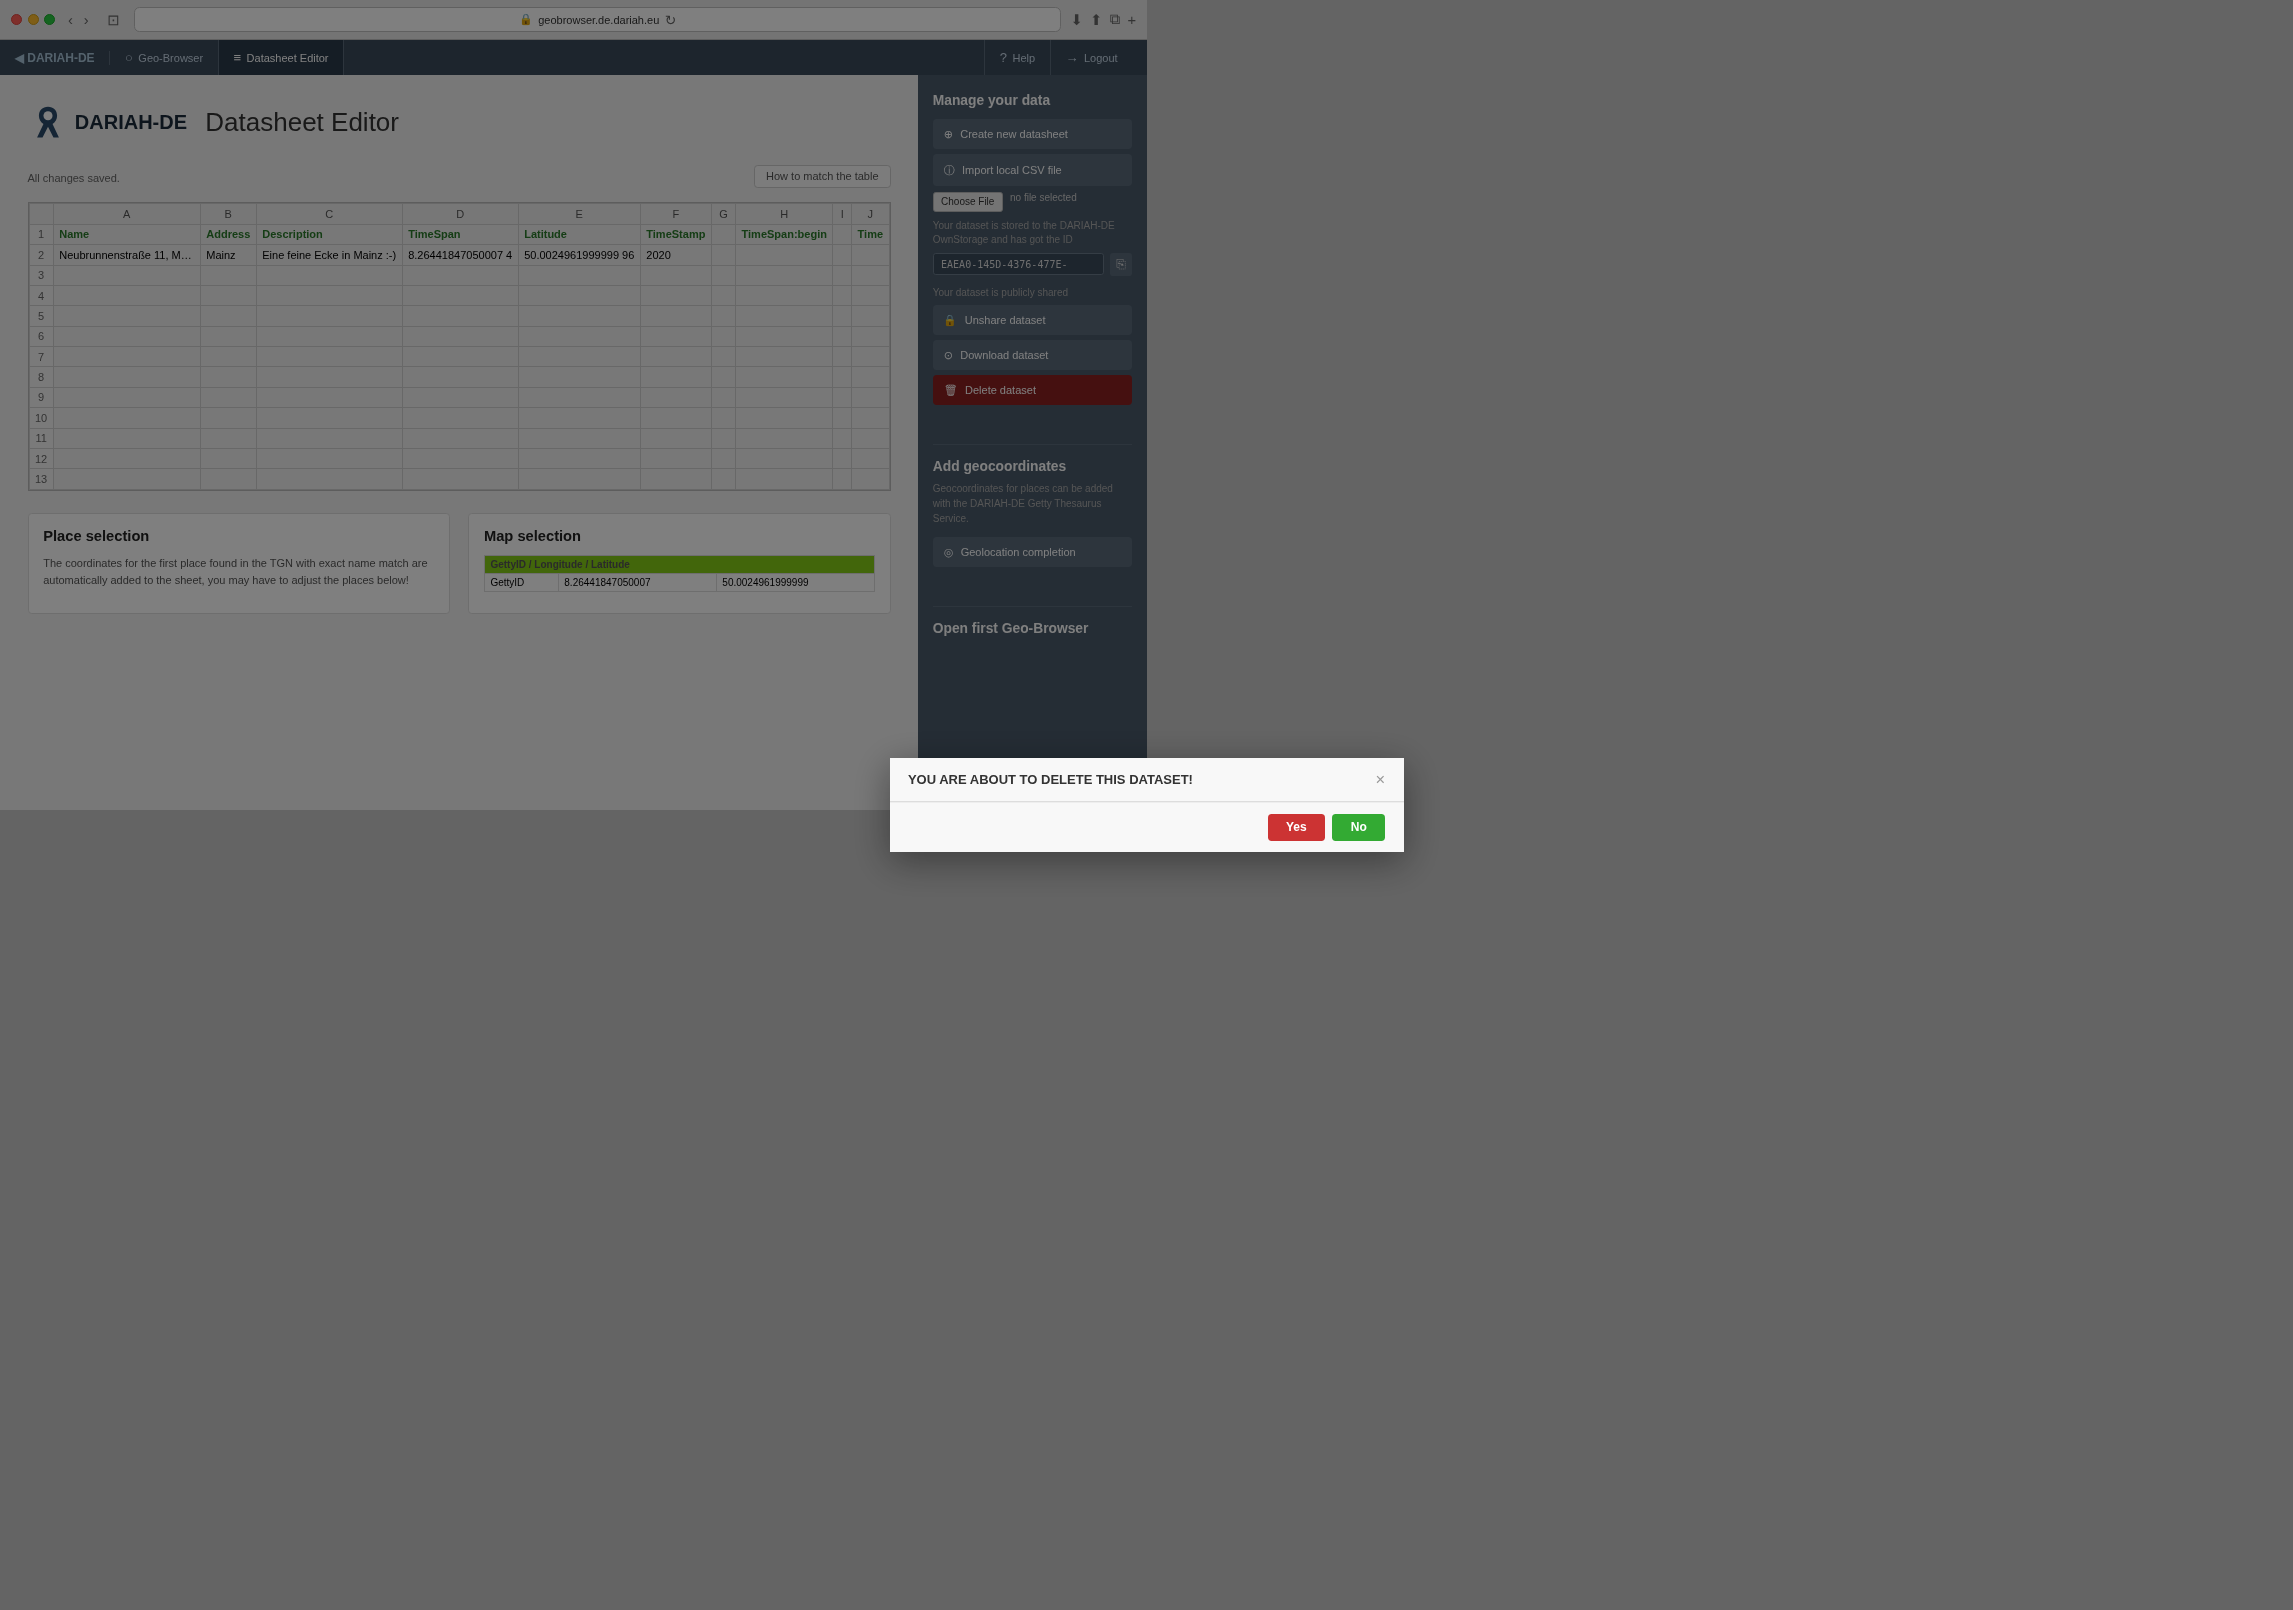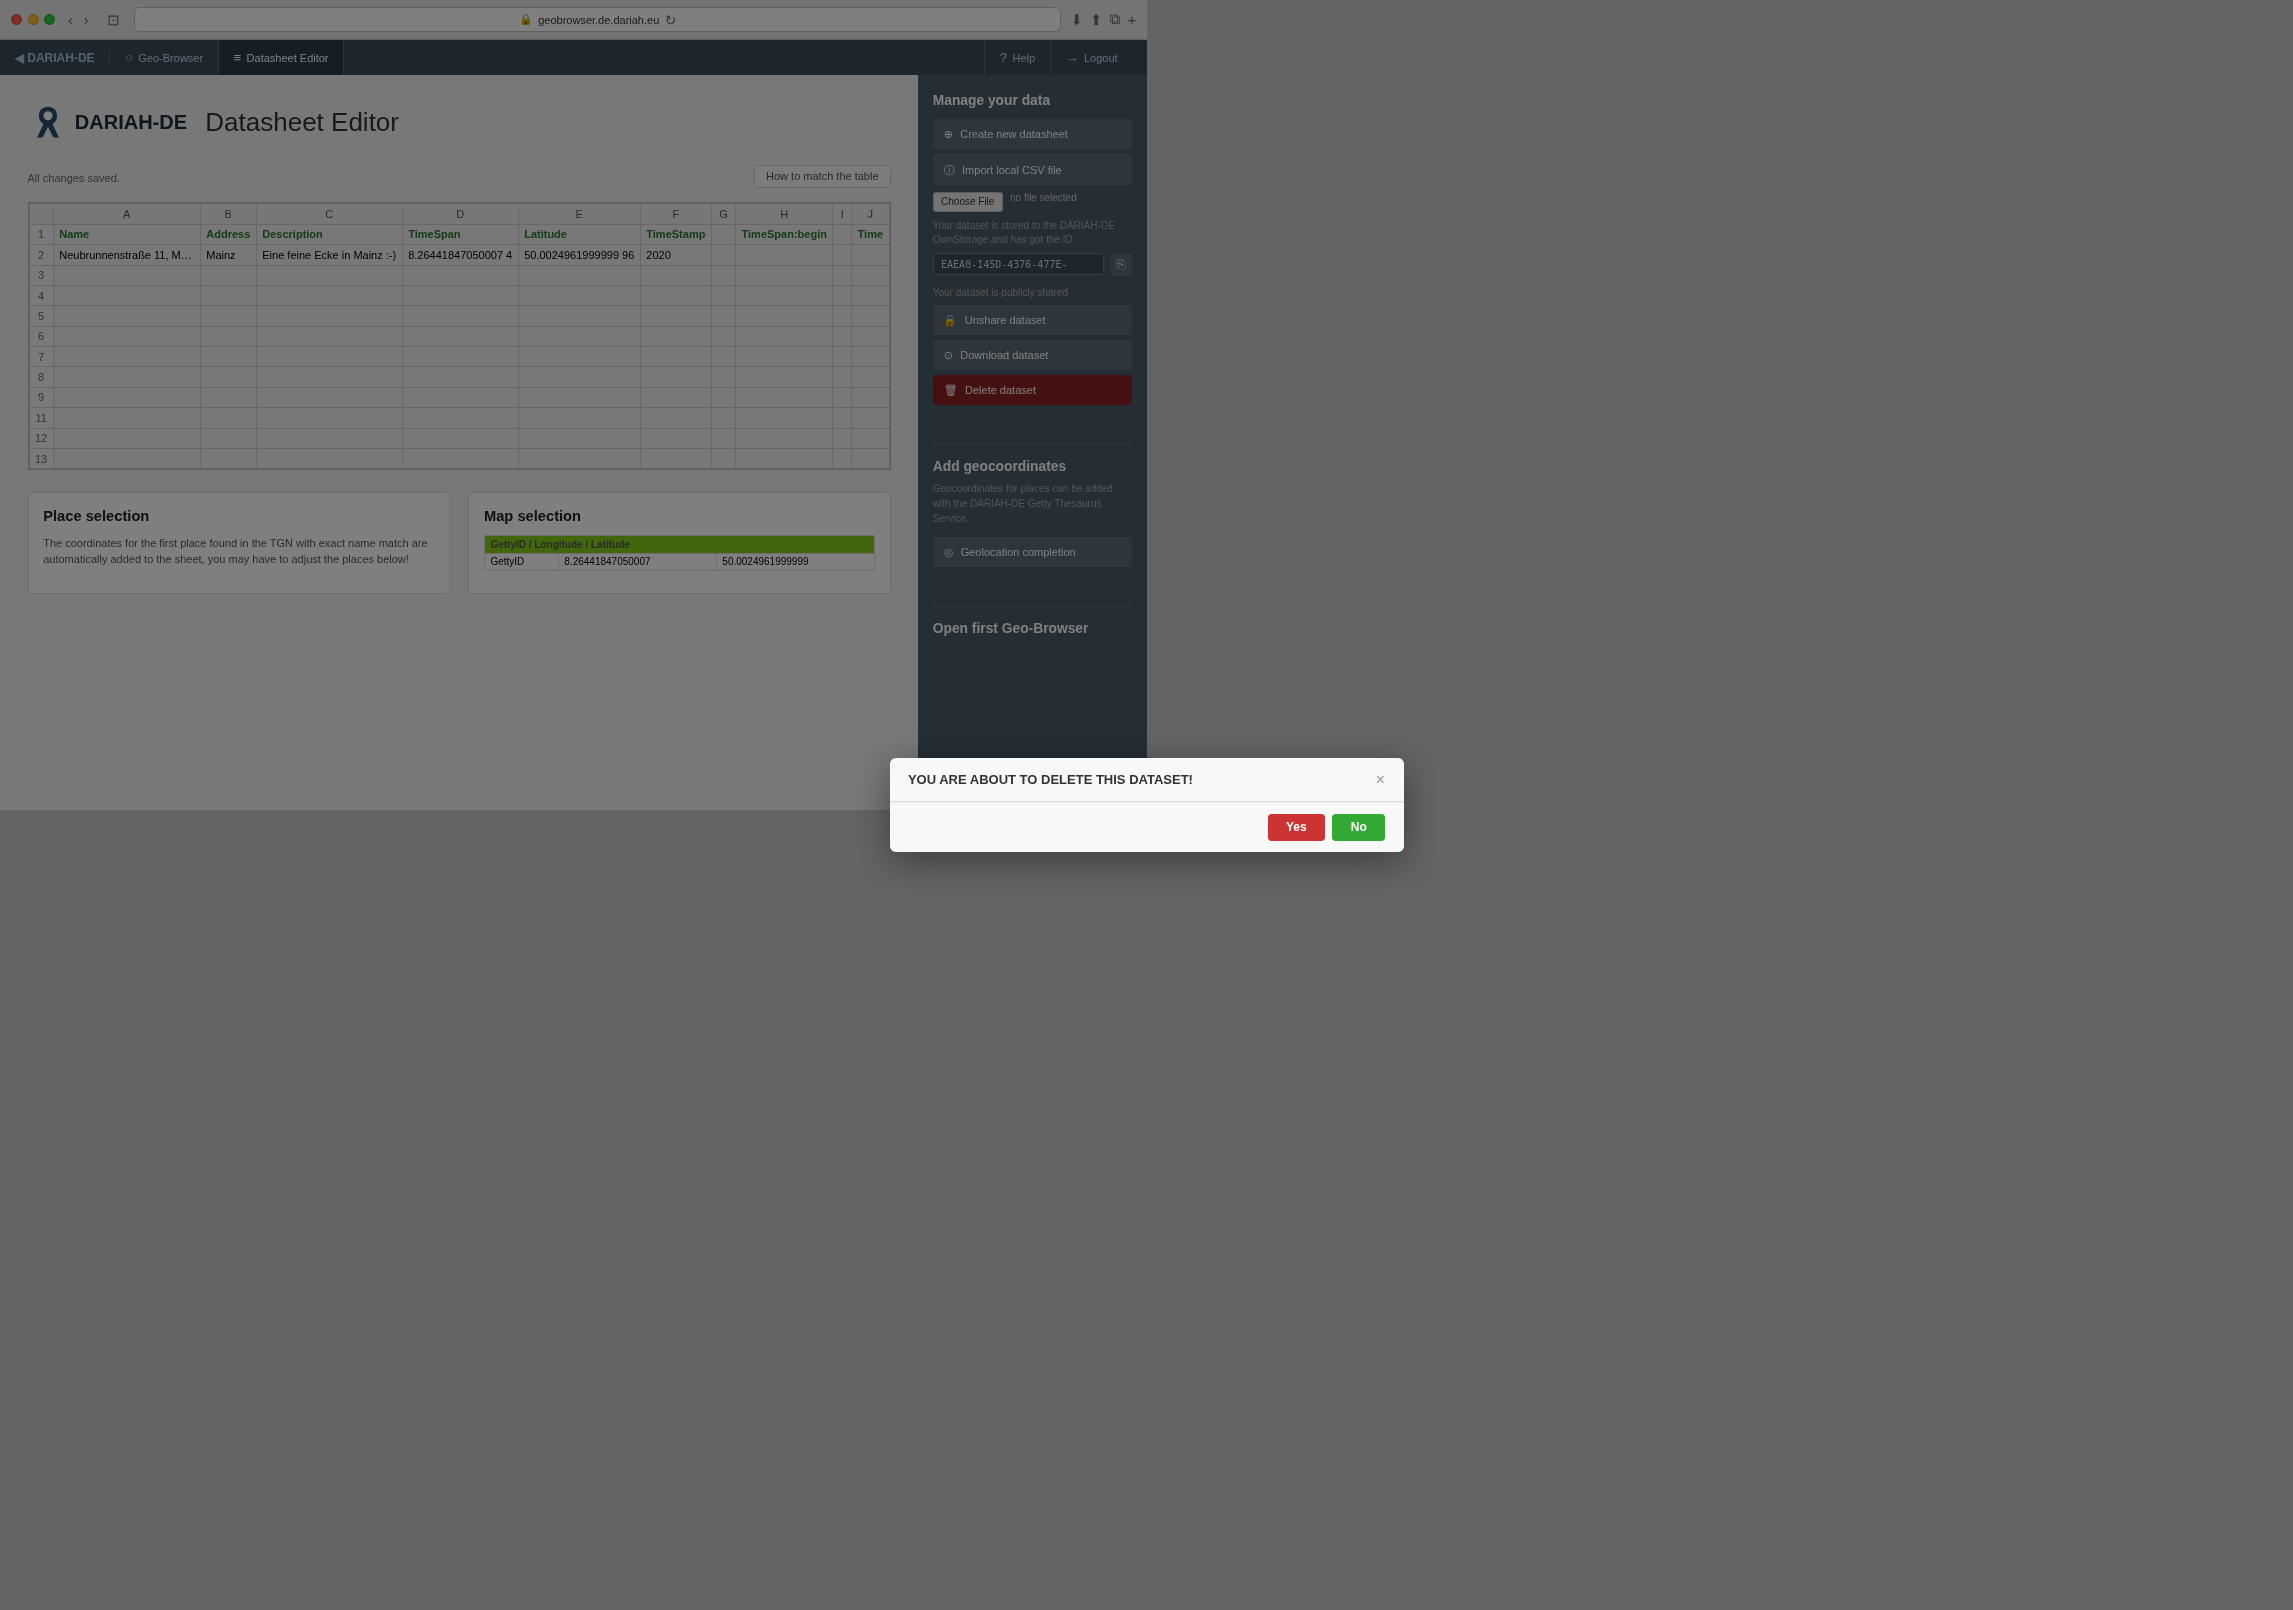--- a/index.html
+++ b/index.html
@@ -414,21 +414,21 @@
       position: fixed;
       top: 0; left: 0; right: 0; bottom: 0;
       background: rgba(0,0,0,0.5);
       display: flex;
       align-items: center;
       justify-content: center;
       z-index: 1000;
     }
     .modal {
       background: #14b8a6;
-      border-radius: 6px;
+      border-radius: 0;
       width: 514px;
       box-shadow: 0 9.2px 37px rgba(0,0,0,0.4);
       overflow: hidden;
     }
     .modal-header {
       background: #f8f8f8;
       border-bottom: 0.9px solid #ddd;
       padding: 13px 18.4px;
       display: flex;
       align-items: center;
@@ -685,20 +685,33 @@
               <td class="data-cell col-c"></td>
               <td class="data-cell col-d"></td>
               <td class="data-cell col-e"></td>
               <td class="data-cell col-f"></td>
               <td class="data-cell col-g"></td>
               <td class="data-cell col-h"></td>
               <td class="data-cell col-i"></td>
               <td class="data-cell col-j"></td>
             </tr>
           <tr>
+              <td class="row-header">10</td>
+              <td class="data-cell col-a"></td>
+              <td class="data-cell col-b"></td>
+              <td class="data-cell col-c"></td>
+              <td class="data-cell col-d"></td>
+              <td class="data-cell col-e"></td>
+              <td class="data-cell col-f"></td>
+              <td class="data-cell col-g"></td>
+              <td class="data-cell col-h"></td>
+              <td class="data-cell col-i"></td>
+              <td class="data-cell col-j"></td>
+            </tr>
+          <tr>
               <td class="row-header">11</td>
               <td class="data-cell col-a"></td>
               <td class="data-cell col-b"></td>
               <td class="data-cell col-c"></td>
               <td class="data-cell col-d"></td>
               <td class="data-cell col-e"></td>
               <td class="data-cell col-f"></td>
               <td class="data-cell col-g"></td>
               <td class="data-cell col-h"></td>
               <td class="data-cell col-i"></td>

